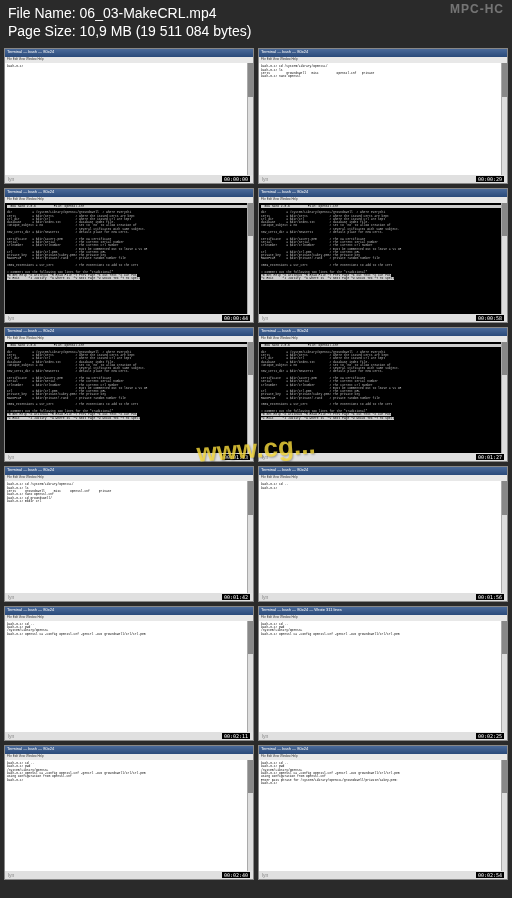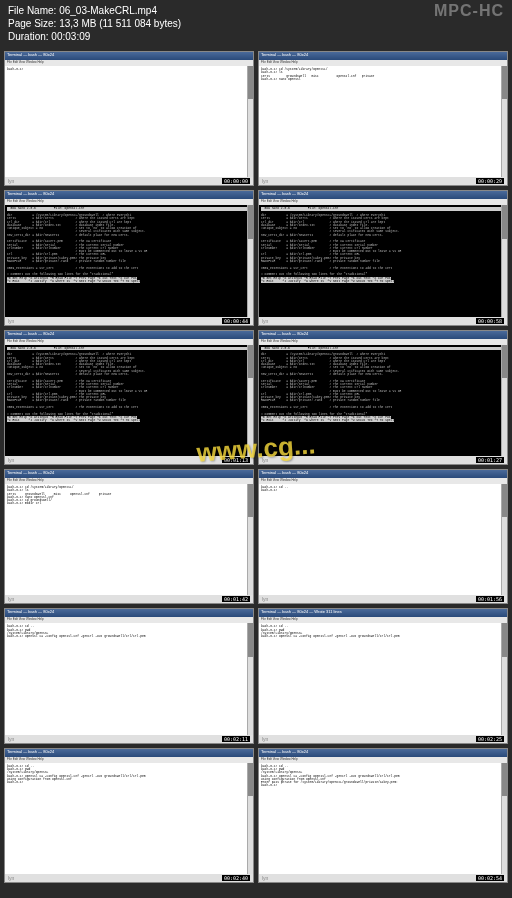--- a/index.html
+++ b/index.html
@@ -8,28 +8,28 @@
     height: 898px;
     background: #2a2a2a;
     font-family: "Segoe UI", Arial, sans-serif;
     font-size: 9px;
     color: #fff;
     position: relative;
   }
   .header {
     padding: 4px 8px;
     background: #2a2a2a;
-    font-size: 10px;
+    font-size: 14px;
     line-height: 1.3;
   }
   .mpc-logo {
     position: absolute;
     top: 2px;
     right: 8px;
-    font-size: 16px;
+    font-size: 12px;
     font-weight: bold;
     letter-spacing: 1px;
     color: rgba(255,255,255,0.35);
   }
   .grid {
     display: grid;
     grid-template-columns: 1fr 1fr;
     grid-template-rows: repeat(6, 1fr);
     gap: 4px;
     padding: 4px;
@@ -131,22 +131,21 @@
   .lyn {
     font-size: 5px;
     color: #888;
   }
 </style>
 </head>
 <body>
 
 <div class="header">
   <div><span>File Name:</span> <span>06_03-MakeCRL.mp4</span></div>
-  <div><span>Page Size:</span> <span>13,3 MB (11 511 084 bytes)</span></div>
-  <div><span>Duration:</span> <span>00:03:09</span></div>
+  <div><span>Page Size:</span> <span>10,9 MB (19 511 084 bytes)</span></div>
 </div>
 <div class="mpc-logo">MPC-HC</div>
 
 <div class="wmark">www.cg...</div>
 
 <div class="grid">
     <div class="thumb">
       <div class="thumb-titlebar">Terminal — bash — 80x24</div>
       <div class="thumb-menubar">File Edit View Window Help</div>
       <div class="thumb-body">bash-3.2# </div>

